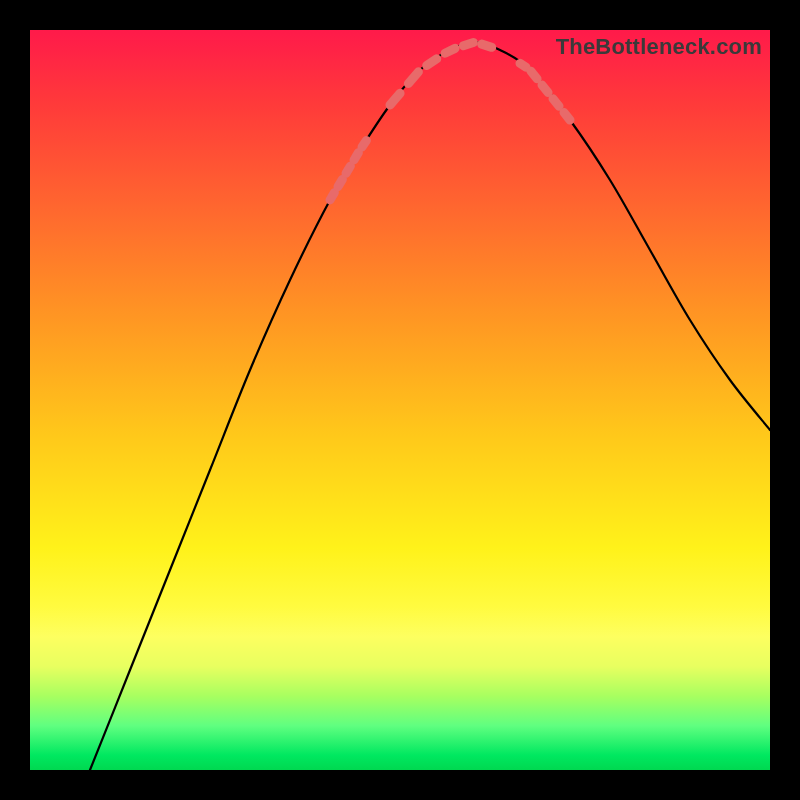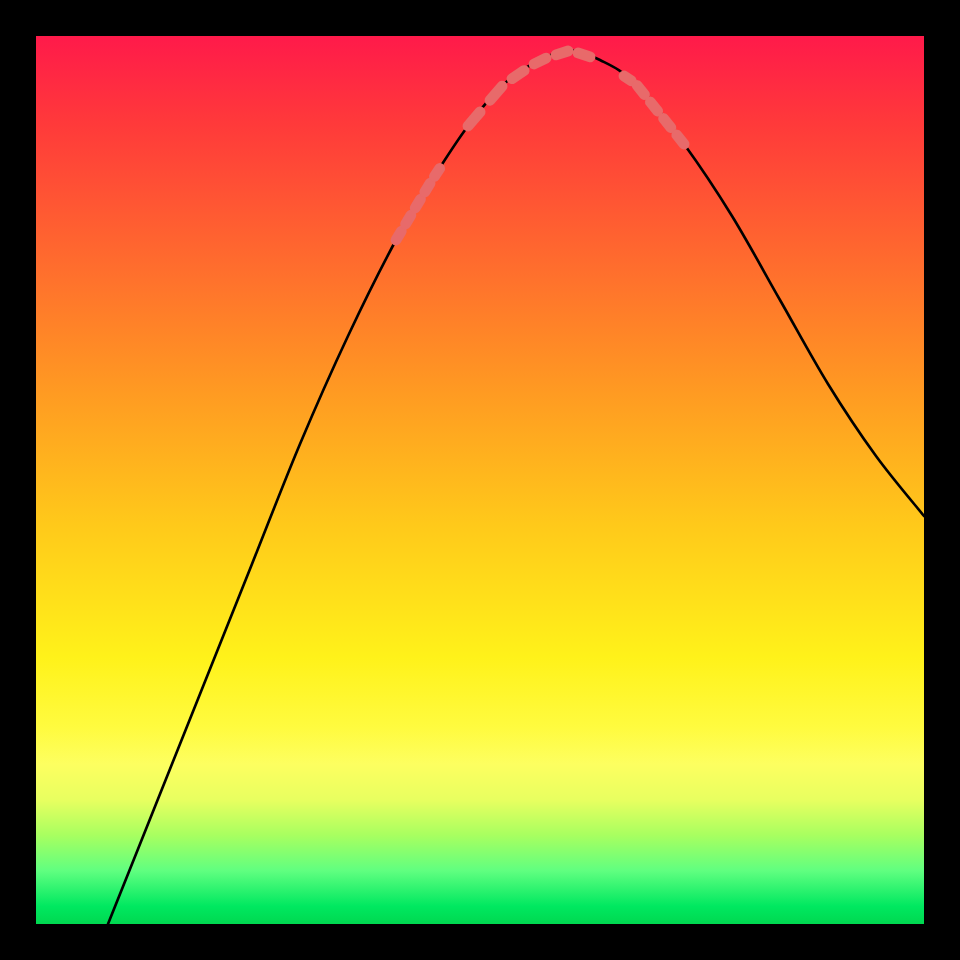--- a/index.html
+++ b/index.html
@@ -45,20 +45,21 @@
   svg {
     position: absolute;
     left: 0;
     top: 0;
   }
 </style>
 </head>
 <body>
 
 <div class="frame">
+  <div class="watermark">TheBottleneck.com</div>
   <svg id="chart-svg" width="740" height="740" viewBox="0 0 740 740">
     <path id="curve-path" fill="none" stroke="#000" stroke-width="2.2" stroke-linecap="round" d="M 60 740 C 66.66666666666667 723.3333333333334, 86.66666666666667 673.3333333333334, 100 640 C 113.33333333333333 606.6666666666666, 126.66666666666667 573.3333333333334, 140 540 C 153.33333333333334 506.6666666666667, 166.66666666666666 473.3333333333333, 180 440 C 193.33333333333334 406.6666666666667, 206.66666666666666 371.6666666666667, 220 340 C 233.33333333333334 308.3333333333333, 246.66666666666666 278.3333333333333, 260 250 C 273.3333333333333 221.66666666666666, 288.3333333333333 191.66666666666666, 300 170 C 311.6666666666667 148.33333333333334, 320 135.83333333333334, 330 120 C 340 104.16666666666667, 350 88.33333333333333, 360 75 C 370 61.666666666666664, 380 49.166666666666664, 390 40 C 400 30.833333333333336, 410.8333333333333 24.666666666666668, 420 20 C 429.1666666666667 15.333333333333332, 436.6666666666667 12, 445 12 C 453.3333333333333 12, 460.8333333333333 15.333333333333332, 470 20 C 479.1666666666667 24.666666666666668, 488.3333333333333 28.333333333333336, 500 40 C 511.6666666666667 51.666666666666664, 526.6666666666666 71.66666666666667, 540 90 C 553.3333333333334 108.33333333333333, 566.6666666666666 128.33333333333334, 580 150 C 593.3333333333334 171.66666666666666, 606.6666666666666 196.66666666666666, 620 220 C 633.3333333333334 243.33333333333334, 646.6666666666666 268.3333333333333, 660 290 C 673.3333333333334 311.6666666666667, 686.6666666666666 331.6666666666667, 700 350 C 713.3333333333334 368.3333333333333, 733.3333333333334 391.6666666666667, 740 400"></path>
     <g id="dash-group" stroke="#e86a6a" stroke-width="9" stroke-linecap="round">
         <line x1="300" y1="170" x2="304.4" y2="162.6666666666667"></line>
         <line x1="308" y1="156.66666666666666" x2="312.4" y2="149.33333333333337"></line>
         <line x1="316" y1="143.33333333333334" x2="320.4" y2="136.00000000000003"></line>
         <line x1="324" y1="130" x2="328.4" y2="122.66666666666671"></line>
         <line x1="332" y1="117" x2="336.4" y2="110.40000000000003"></line>
         <line x1="360" y1="75" x2="370.0833333333333" y2="63.236111111111136"></line>
         <line x1="378.3333333333333" y1="53.61111111111113" x2="388.41666666666663" y2="41.847222222222264"></line>

